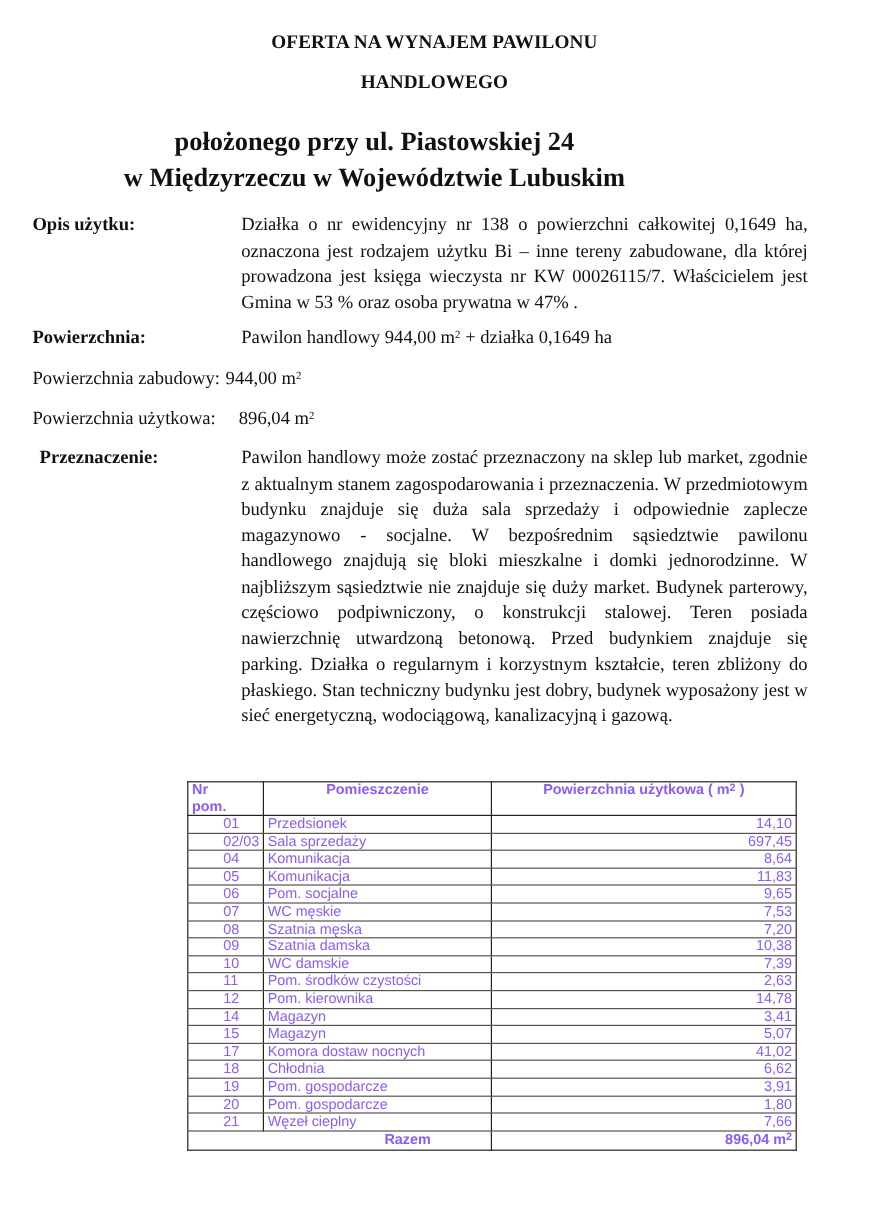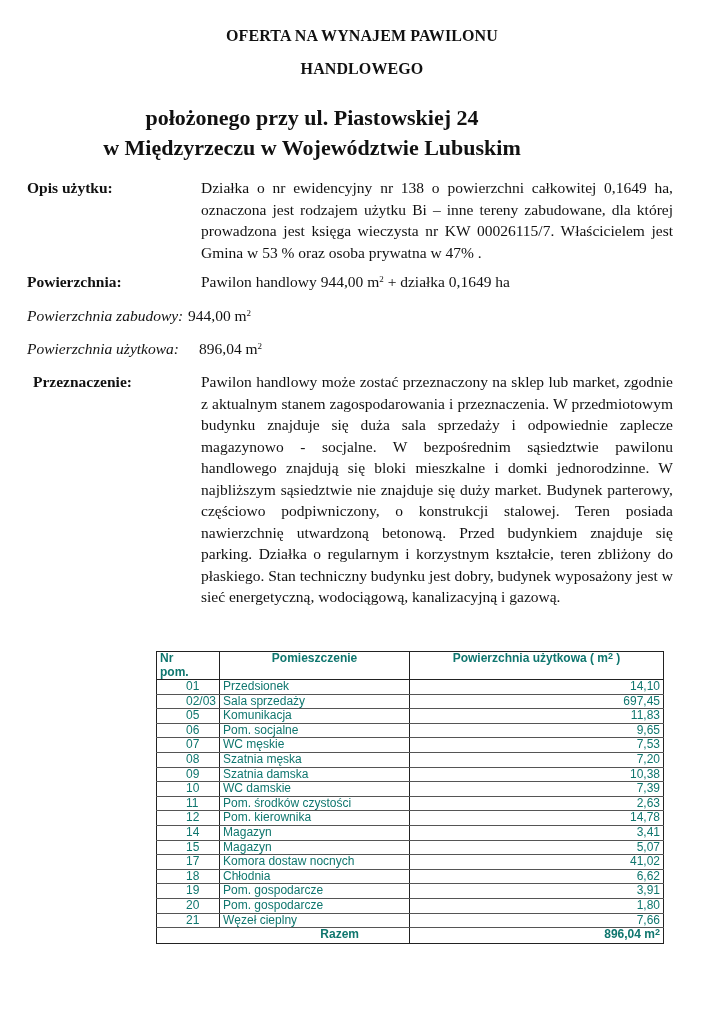--- a/index.html
+++ b/index.html
@@ -18,32 +18,32 @@
     font-weight: bold; font-size: 22px; line-height: 30px;
   }
   .sub1 { top: 103px; }
   .sub2 { top: 133px; }
 
   .row { position: absolute; left: 0; width: 724px; }
   .lbl {
     position: absolute; left: 27px; font-size: 15.5px; line-height: 21px;
   }
   .lbl.bold { font-weight: bold; }
-  .lbl.ital { font-style: italic; }
+  .lbl.ital { }
   .val {
     position: absolute; left: 201px; width: 472px;
     font-size: 15.5px; line-height: 21.5px; text-align: justify;
   }
   sup { font-size: 9px; vertical-align: top; position: relative; top: -2px; }
 
   table.rooms {
     position: absolute; left: 156px; top: 651px; width: 508px;
     border-collapse: collapse;
     font-family: "Liberation Sans", "DejaVu Sans", sans-serif;
-    font-size: 12px; line-height: 13.5px; color: #0f766e;
+    font-size: 12px; line-height: 13.5px; color: #8b5cf6;
   }
   table.rooms th, table.rooms td {
     border-left: 1px solid #222; border-right: 1px solid #222;
     border-bottom: 1px solid #555; padding: 0 3px; vertical-align: top;
     white-space: nowrap;
   }
   table.rooms thead th { border-top: 1px solid #222; border-bottom: 1px solid #222; font-weight: bold; }
   table.rooms th.c1 { text-align: left; width: 43px; }
   table.rooms th.c2 { text-align: center; width: 183px; vertical-align: top; }
   table.rooms th.c3 { text-align: center; vertical-align: top; }
@@ -99,20 +99,25 @@
   <tbody id="rows-body">
       <tr>
         <td class="c1">01</td>
         <td class="c2">Przedsionek</td>
         <td class="c3">14,10</td>
       </tr>
       <tr>
         <td class="c1">02/03</td>
         <td class="c2">Sala sprzedaży</td>
         <td class="c3">697,45</td>
+      </tr>
+      <tr>
+        <td class="c1">04</td>
+        <td class="c2">Komunikacja</td>
+        <td class="c3">8,64</td>
       </tr>
       <tr>
         <td class="c1">05</td>
         <td class="c2">Komunikacja</td>
         <td class="c3">11,83</td>
       </tr>
       <tr>
         <td class="c1">06</td>
         <td class="c2">Pom. socjalne</td>
         <td class="c3">9,65</td>

